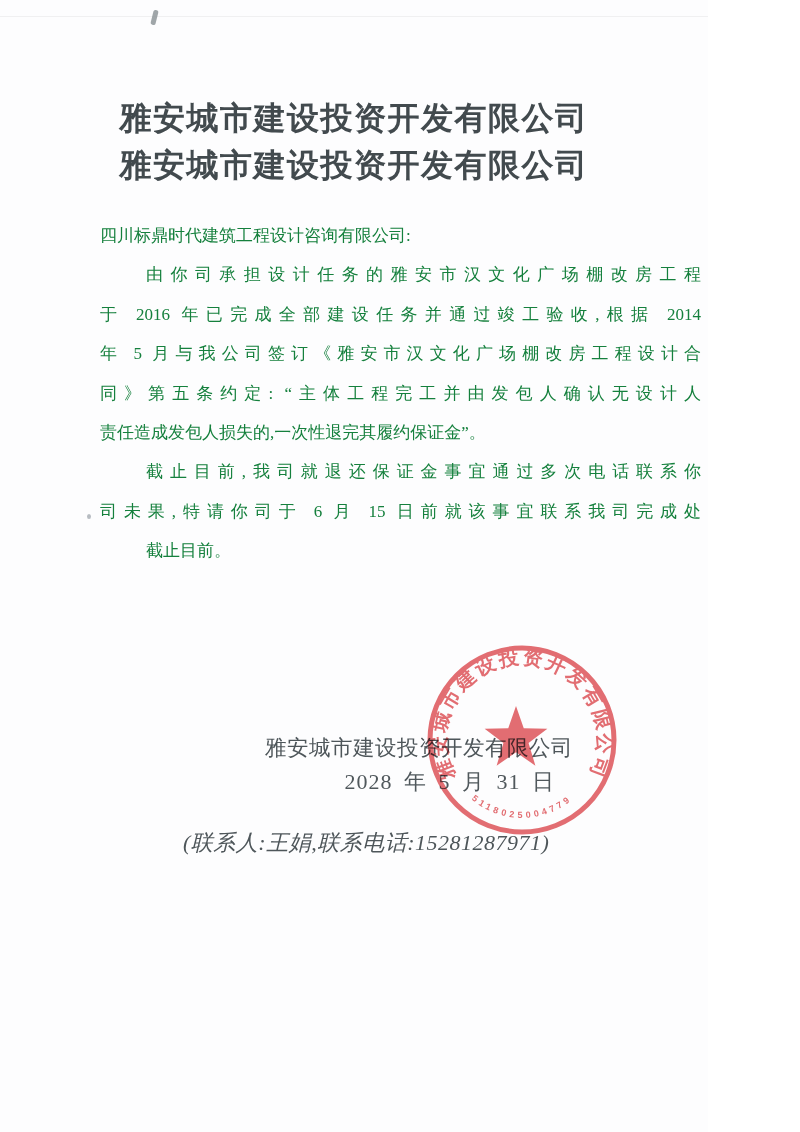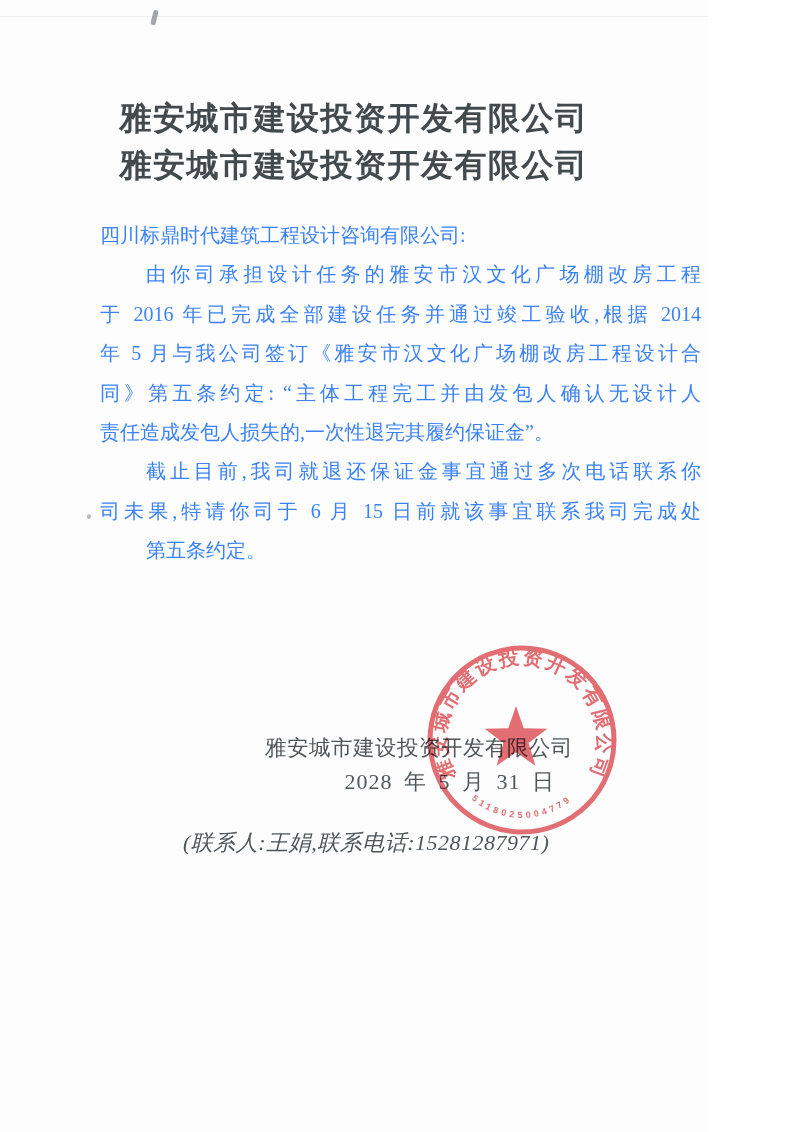--- a/index.html
+++ b/index.html
@@ -27,21 +27,21 @@
     position:absolute; top:95px; left:0; right:0;
     text-align:center;
     font-weight:700;
     font-size:32px; line-height:47px;
     letter-spacing:1.5px;
     color:#424a4e;
   }
   .title span { display:block; }
   .doc-body {
     position:absolute; top:216px; left:100px; width:601px;
-    font-size:20px; color:#3b82f6;
+    font-size:17px; color:#15803d;
   }
   .line { height:39.4px; line-height:39.4px; }
   .j { text-align:justify; text-align-last:justify; }
   .indent { text-indent:46px; }
   .sign-company {
     position:absolute; top:733px; right:135px;
     font-size:21.5px; letter-spacing:.5px; color:#4e565a;
   }
   .sign-date {
     position:absolute; top:767px; right:153px;
@@ -80,21 +80,21 @@
 
   <div class="doc-body">
     <div class="line">四川标鼎时代建筑工程设计咨询有限公司:</div>
     <div class="line indent j">由你司承担设计任务的雅安市汉文化广场棚改房工程</div>
     <div class="line j">于 2016 年已完成全部建设任务并通过竣工验收,根据 2014</div>
     <div class="line j">年 5 月与我公司签订《雅安市汉文化广场棚改房工程设计合</div>
     <div class="line j">同》第五条约定: “主体工程完工并由发包人确认无设计人</div>
     <div class="line">责任造成发包人损失的,一次性退完其履约保证金”。</div>
     <div class="line indent j">截止目前,我司就退还保证金事宜通过多次电话联系你</div>
     <div class="line j">司未果,特请你司于 6 月 15 日前就该事宜联系我司完成处</div>
-    <div class="line indent">第五条约定。</div>
+    <div class="line indent">截止目前。</div>
   </div>
 
   <div class="sign-company">雅安城市建设投资开发有限公司</div>
   <div class="sign-date">2028 年 5 月 31 日</div>
 
   <div class="contact">(联系人:王娟,联系电话:15281287971)</div>
 
   <svg class="seal" viewBox="-105 -105 210 210" xmlns="http://www.w3.org/2000/svg">
     <defs>
       <path id="sealArcTop" d="M -65.8,38 A 76,76 0 1 1 65.8,38" fill="none"></path>

